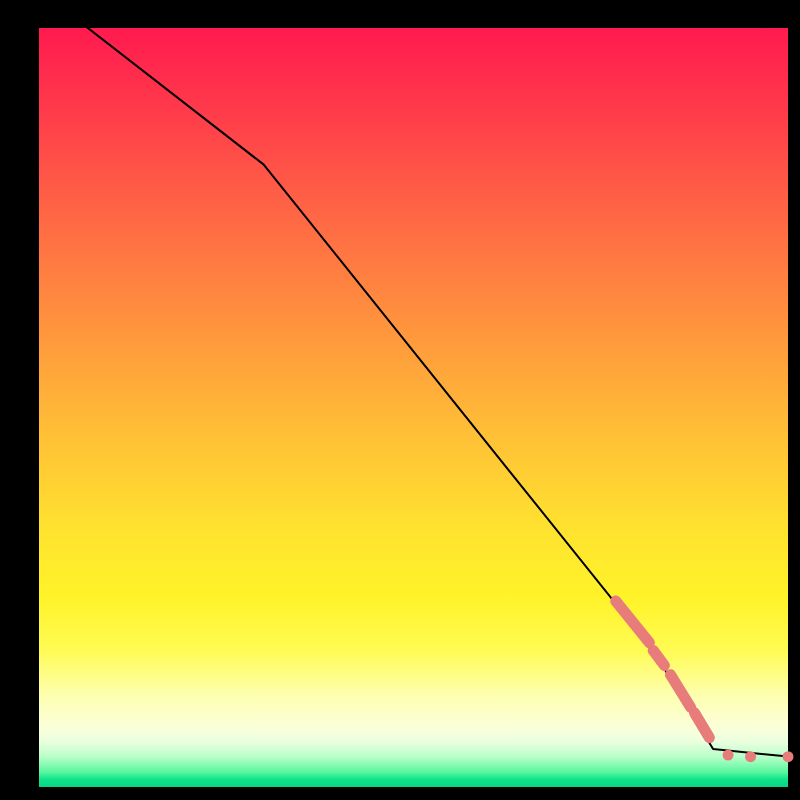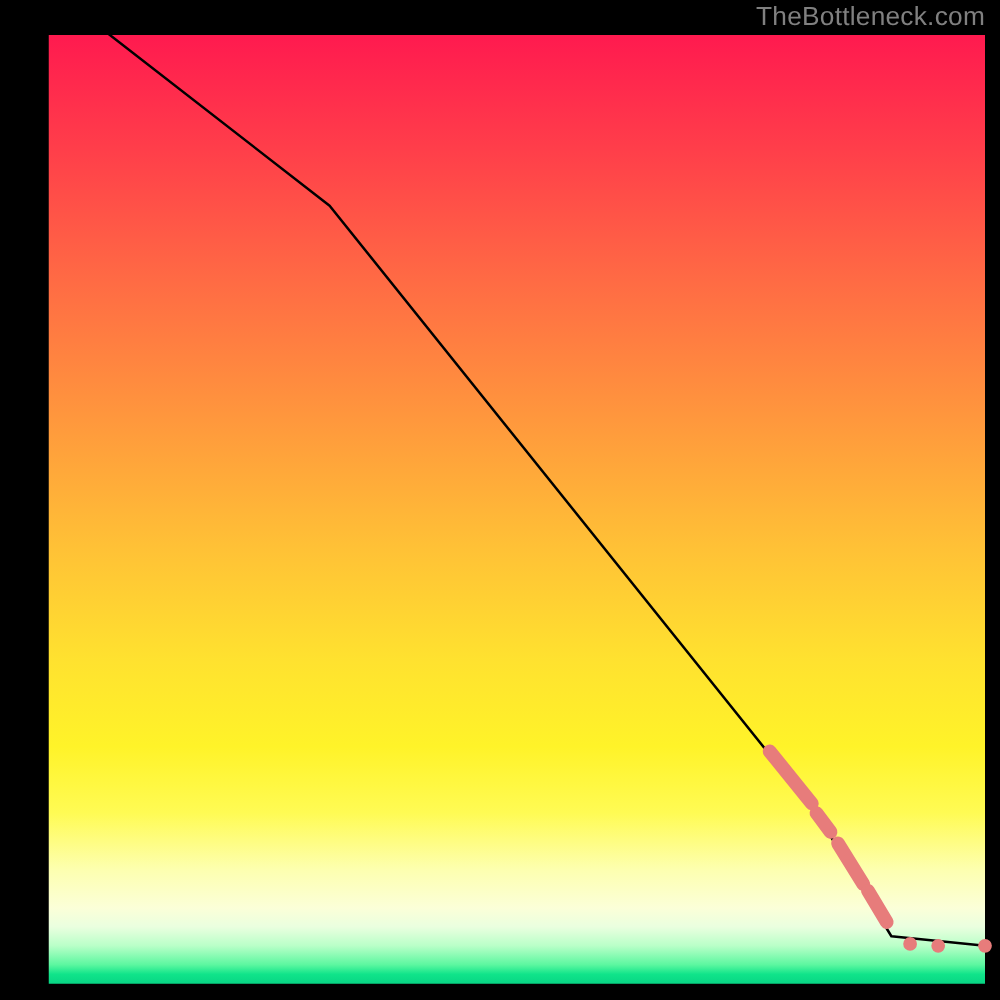--- a/index.html
+++ b/index.html
@@ -67,21 +67,20 @@
     fill: none;
   }
   .dot {
     fill: #e77c7b;
   }
 </style>
 </head>
 <body>
 
 <div class="wrap">
-  <div class="attribution">TheBottleneck.com</div>
 
   <div class="plot">
     <svg viewBox="0 0 749 759">
       <path class="curve" d="M0.0 -38.0 L224.7 136.6 L614.2 622.4 L674.1 721.0 L749.0 728.6 "></path>
       <g>
           <line x1="576.73" y1="573.0450000000001" x2="610.435" y2="614.79" class="seg"></line>
           <line x1="614.18" y1="622.38" x2="625.415" y2="637.56" class="seg"></line>
           <line x1="631.4069999999999" y1="646.668" x2="651.63" y2="679.3050000000001" class="seg"></line>
           <line x1="655.375" y1="684.6179999999999" x2="670.355" y2="709.665" class="seg"></line>
           <circle cx="689.08" cy="727.122" r="5.5" class="dot"></circle>

